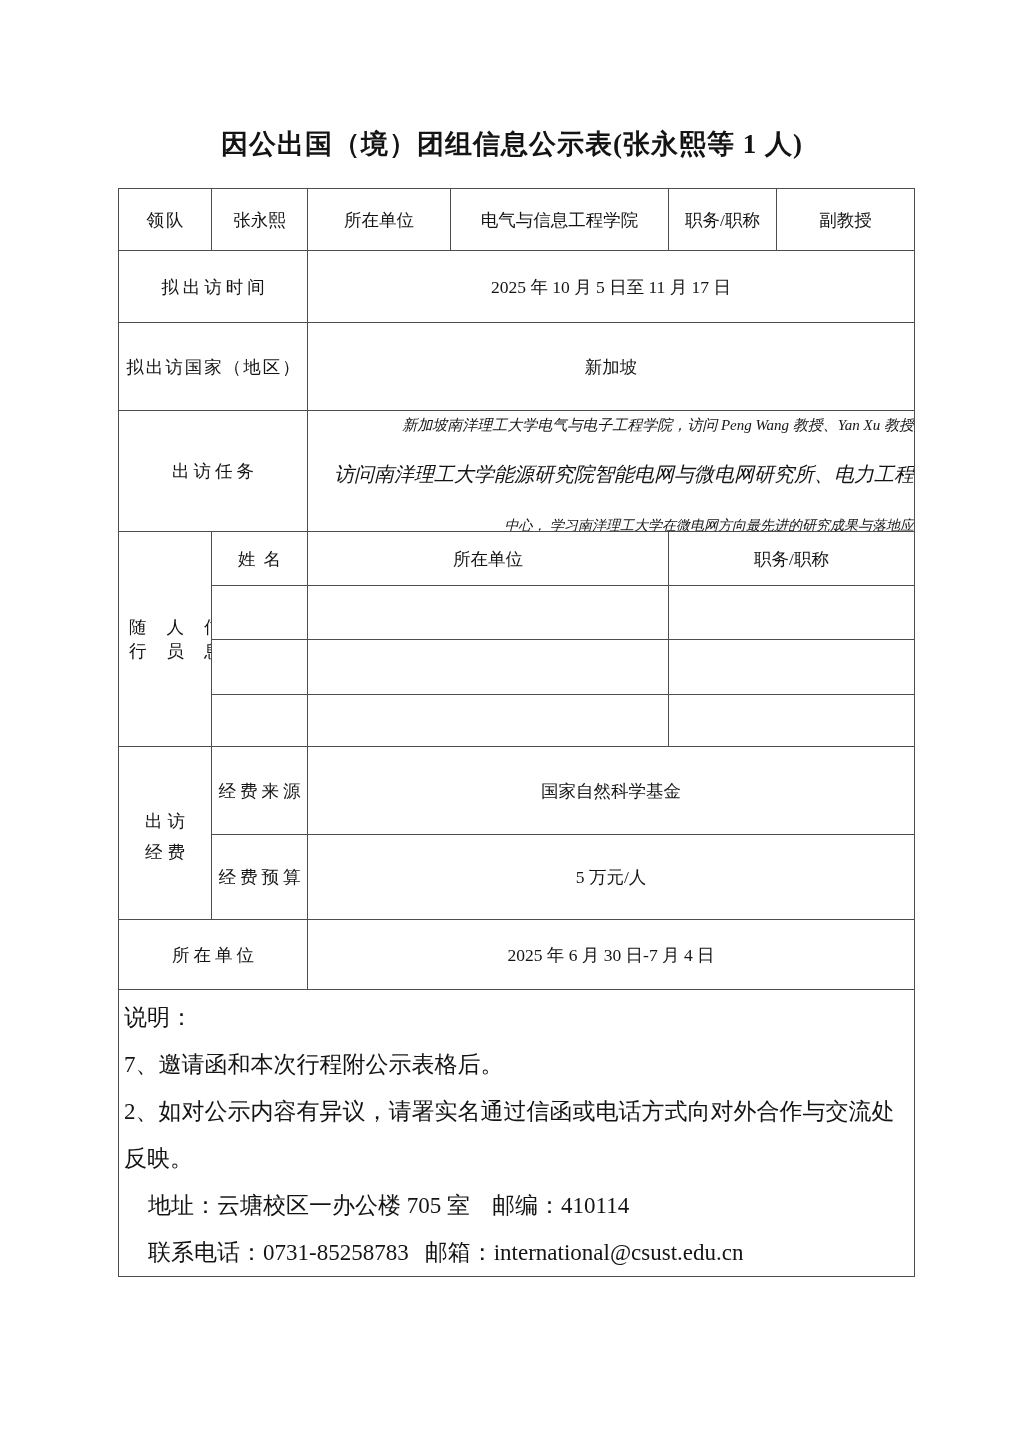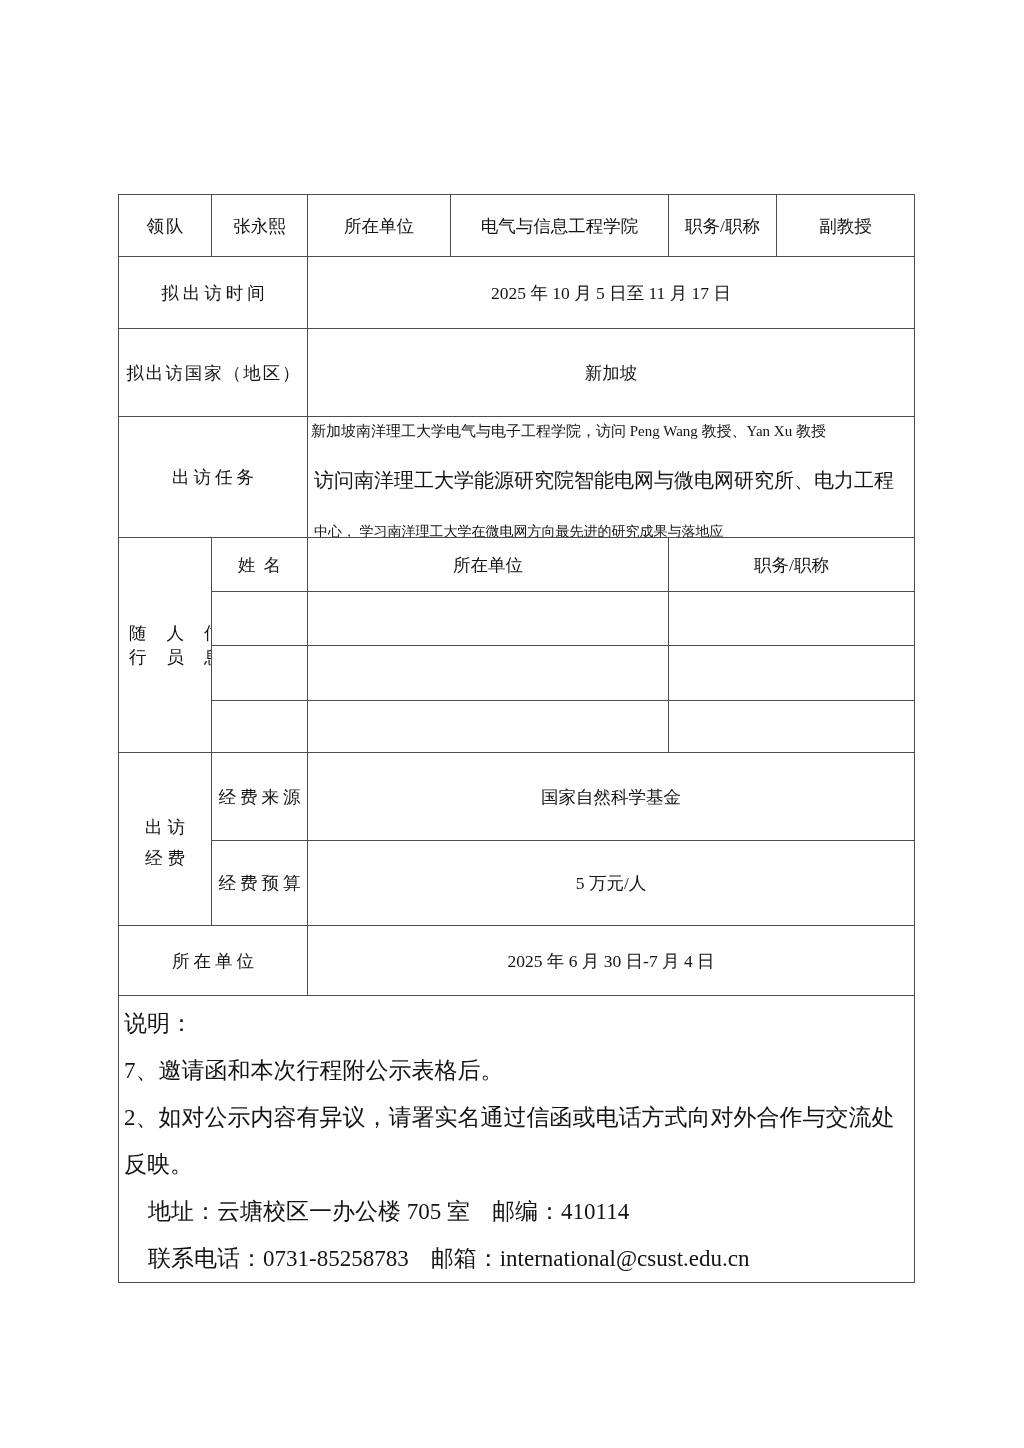--- a/index.html
+++ b/index.html
@@ -12,21 +12,21 @@
     margin:0 auto;
     overflow:hidden;
   }
   .doc-title{
     position:absolute;top:126px;left:0;
     width:100%;text-align:center;
     font-size:27px;font-weight:bold;letter-spacing:1px;
     margin:0;
   }
   table.form{
-    position:absolute;left:118px;top:194px;
+    position:absolute;left:118px;top:188px;
     width:796px;
     border-collapse:collapse;
     table-layout:fixed;
   }
   table.form td{
     border:1px solid #4d4d4d;
     text-align:center;
     vertical-align:middle;
     font-size:17.5px;
     padding:0;
@@ -37,21 +37,21 @@
   tr.r7{height:55px}  tr.r8{height:52px}  tr.r9{height:88px}
   tr.r10{height:85px} tr.r11{height:70px} tr.r12{height:231px}
 
   .ls2{letter-spacing:2px;padding-left:2px;}
   .ls4{letter-spacing:4px;padding-left:4px;}
   .ls5{letter-spacing:5px;padding-left:5px;margin-top:7px;}
   .ls8{letter-spacing:8px;padding-left:8px;}
   .ls10{letter-spacing:10px;padding-left:10px;}
 
   .mission-box{
-    height:120px;overflow:hidden;text-align:left;
+    height:120px;overflow:hidden;text-align:right;font-style:italic;
   }
   .mission-box p{margin:0;}
   .m-line1{font-size:15px;line-height:18px;margin:5px 0 0 3px !important;}
   .m-line2{font-size:20px;line-height:22px;margin:29px 0 0 6px !important;}
   .m-line3{font-size:14px;line-height:22px;margin:30px 0 0 6px !important;}
 
   .vstack{
     display:flex;flex-direction:row;
     justify-content:space-evenly;align-items:center;
     height:100%;
@@ -63,27 +63,28 @@
   }
   .notes-cell{
     text-align:left !important;
     vertical-align:top !important;
   }
   .notes-box{padding:4px 8px 0 5px;line-height:47px;font-size:23px;}
   .notes-box .line{margin:0;}
   .indent{padding-left:24px;}
   .bnum{font-weight:normal;}
   .sp-mid{margin-left:22px;}
-  .sp-wide{margin-left:22px;font-family:Liberation Serif, serif;}
+  .sp-wide{margin-left:16px;font-family:Liberation Serif, serif;}
 </style>
 </head>
 <body>
 
 <div class="page">
 
+  <h1 class="doc-title">因公出国（境）团组信息公示表(张永熙等 1 人)</h1>
 
   <table class="form">
     <colgroup>
       <col style="width:93px">
         <col style="width:96px">
         <col style="width:143px">
       <col style="width:218px">
         <col style="width:108px">
         <col style="width:138px">
     </colgroup>

